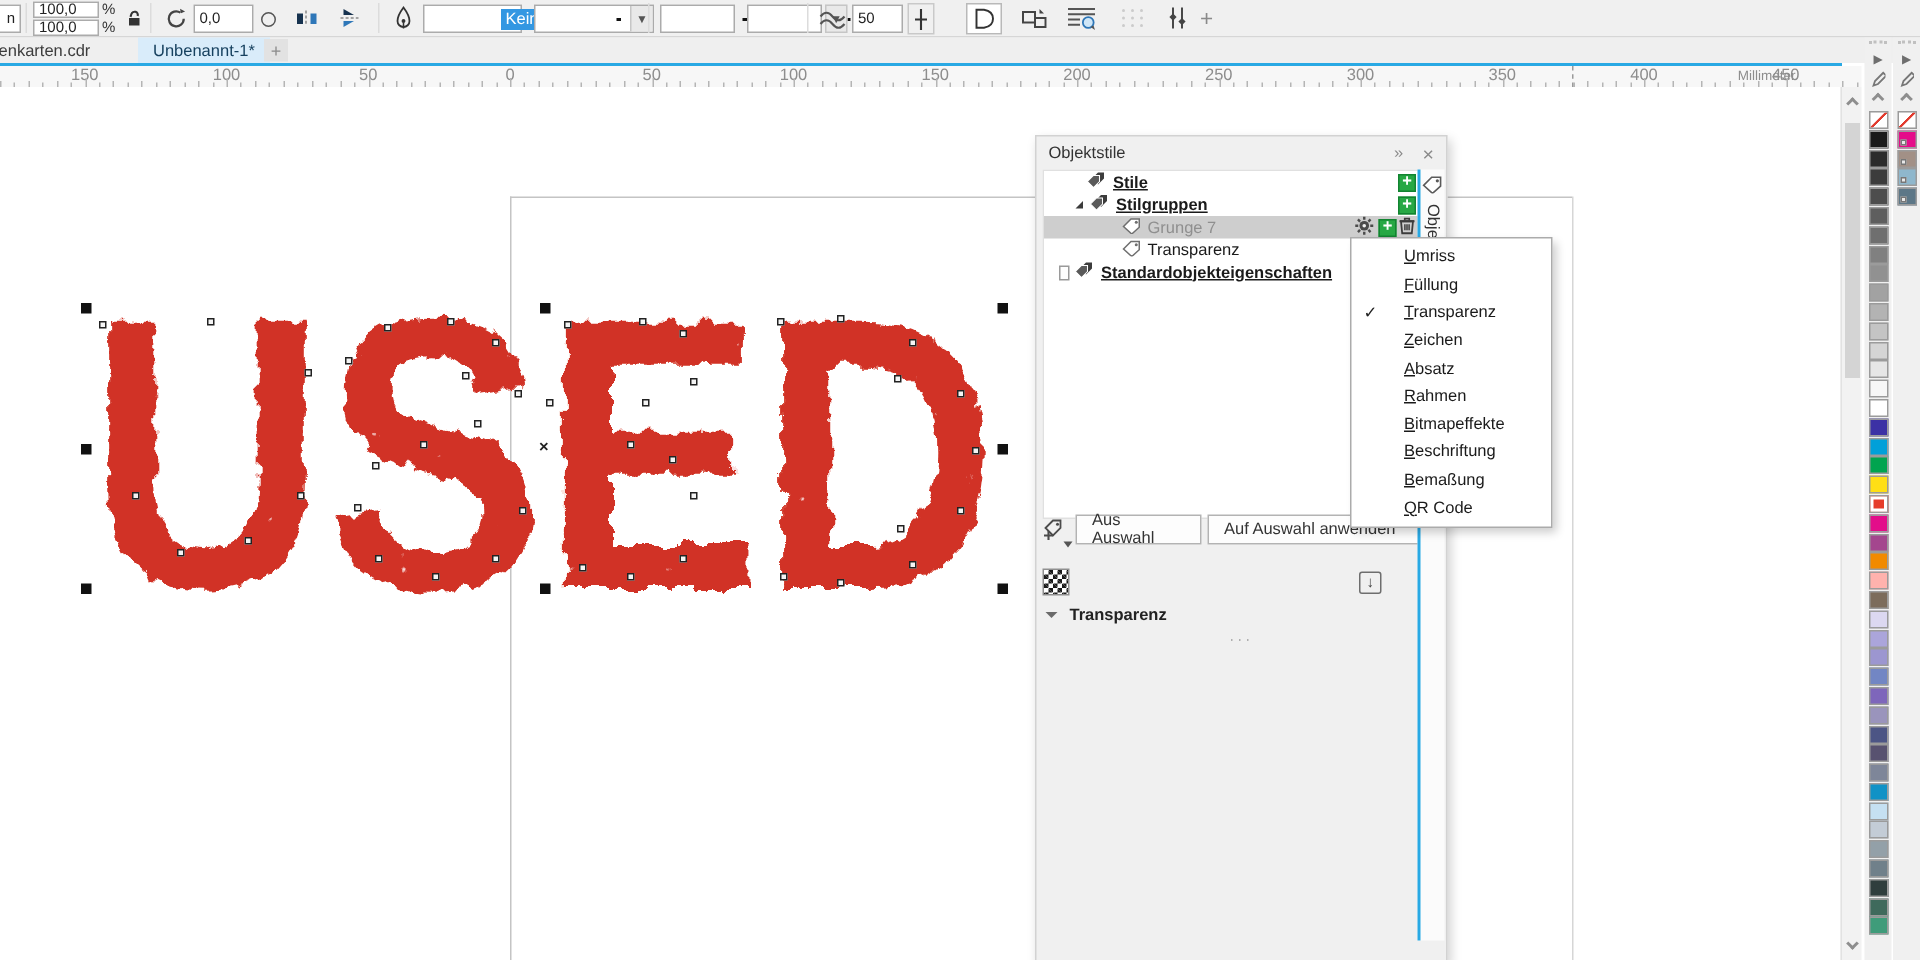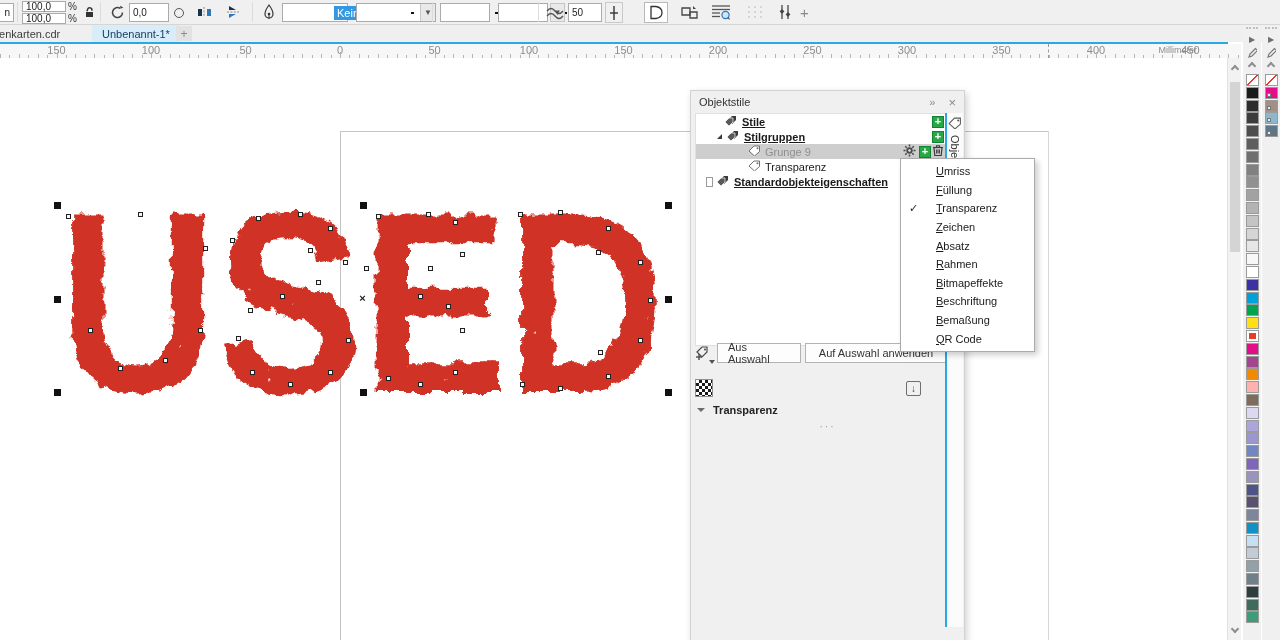--- a/index.html
+++ b/index.html
@@ -84,21 +84,21 @@
   .trow.bold { font-weight:bold;text-decoration:underline; }
   .trow.sel { background:#cecece; color:#8f8f8f; }
   .tindent1 { width:28px; } .tindent2 { width:52px; }
   .expander { position:absolute; width:10px; display:flex; justify-content:center; }
   .exp-open { width:0; height:0; border-left:5px solid transparent; border-bottom:5px solid #3b3b3b; transform:rotate(0deg); }
   .exp-closed { width:0; height:0; border-top:4px solid transparent; border-bottom:4px solid transparent; border-left:5px solid #fff; outline:1px solid #9a9a9a; }
   .rowicons { position:absolute; right:2px; top:0; height:15px; display:flex; gap:1px; align-items:center; }
   .gbtn { width:12px; height:12px; background:#27a844; border:1px solid #128431; color:#fff; font-size:11px; line-height:9px; text-align:center; font-weight:bold; }
   .dk-splitter { position:absolute; left:0; top:330px; width:100%; text-align:center; color:#9a9a9a; font-size:10px; letter-spacing:2px; }
   .dk-btnrow { position:absolute; left:4px; top:252px; width:252px; display:flex; gap:4px; align-items:center; }
-  .btn { background:#fdfdfd; border:1px solid #b3b3b3; height:20px; font-size:11px; color:#333; display:flex; align-items:center; justify-content:center; padding:0 10px; }
+  .btn { background:#fdfdfd; border:1px solid #b3b3b3; height:20px; font-size:11px; color:#333; display:flex; align-items:center; padding:0 10px; }
   .dk-preview { position:absolute; left:4px; top:285px; width:252px; height:24px; display:flex; align-items:center; }
   .checker { width:18px; height:18px; border:1px solid #8f8f8f;
      background-image:linear-gradient(45deg,#1a1a1a 25%,transparent 25%,transparent 75%,#1a1a1a 75%),linear-gradient(45deg,#1a1a1a 25%,#fff 25%,#fff 75%,#1a1a1a 75%);
      background-size:6px 6px; background-position:0 0,3px 3px; }
   .importbox { margin-left:auto; margin-right:26px; width:15px; height:15px; border:1px solid #6e6e6e; border-radius:2px; display:flex; align-items:center; justify-content:center; font-size:10px; color:#444; }
   .dk-section { position:absolute; left:6px; top:313px; display:flex; align-items:center; gap:8px; font-size:11px; font-weight:bold; color:#222; }
   .tri-down { width:0; height:0; border-left:4px solid transparent; border-right:4px solid transparent; border-top:4px solid #6b6b6b; }
   .vtab { position:absolute; right:1px; top:22px; width:18px; height:514px; background:#fbfbfb; border-left:2px solid #29a9e4; display:flex; flex-direction:column; align-items:center; padding-top:4px; }
   .vtab-label { margin-top:4px; writing-mode:vertical-rl; font-size:11px; color:#333; }
 
@@ -665,21 +665,21 @@
         </span>
     </div>
     <div class="trow sel">
       <span class="tindent2"></span>
       <span style="margin-right:4px;">
         <svg width="13" height="11" viewBox="0 0 13 11">
             <path d="M1 6 l5-5 h5.5 v5.5 l-5 4.5 z" fill="#fff" stroke="#6f6f6f" stroke-width="1"></path>
             <circle cx="9.5" cy="3.2" r="1" fill="#6f6f6f"></circle>
           </svg>
       </span>
-      <span>Grunge 9</span>
+      <span>Grunge 7</span>
       <span class="rowicons">
         <span style="margin-right:2px;">
           <svg width="13" height="13" viewBox="0 0 13 13">
               <g fill="#4b4b4b">
                 <circle cx="6.5" cy="6.5" r="3.2"></circle>
                 <g stroke="#4b4b4b" stroke-width="1.6">
                   <path d="M6.5 0.5 v2"></path>
                   <path d="M6.5 10.5 v2"></path>
                   <path d="M0.5 6.5 h2"></path>
                   <path d="M10.5 6.5 h2"></path>

